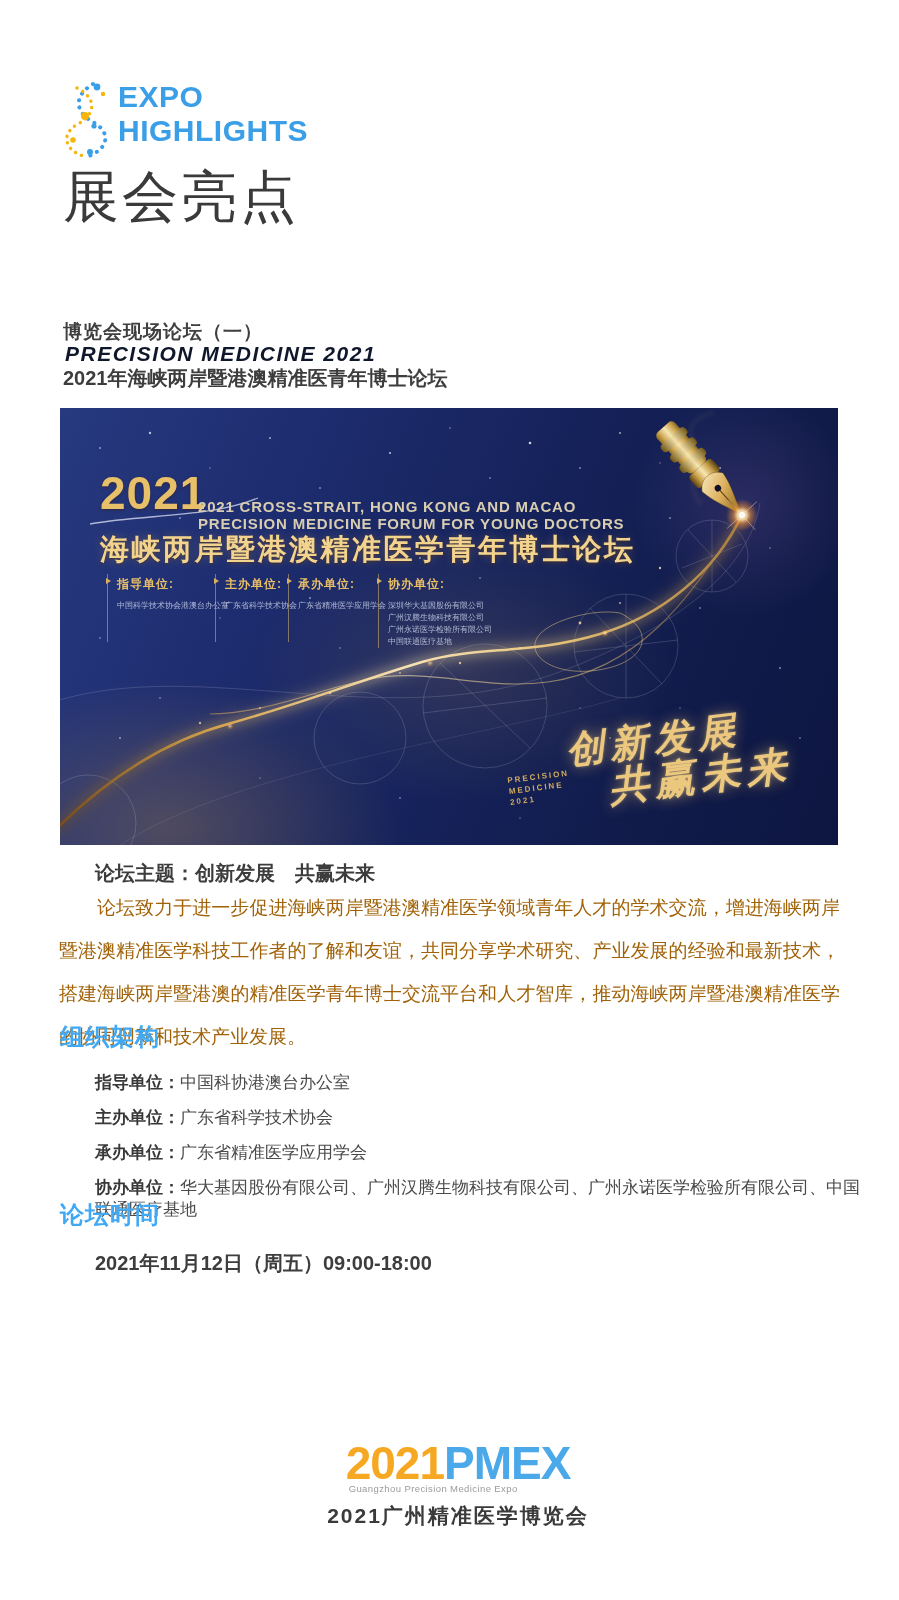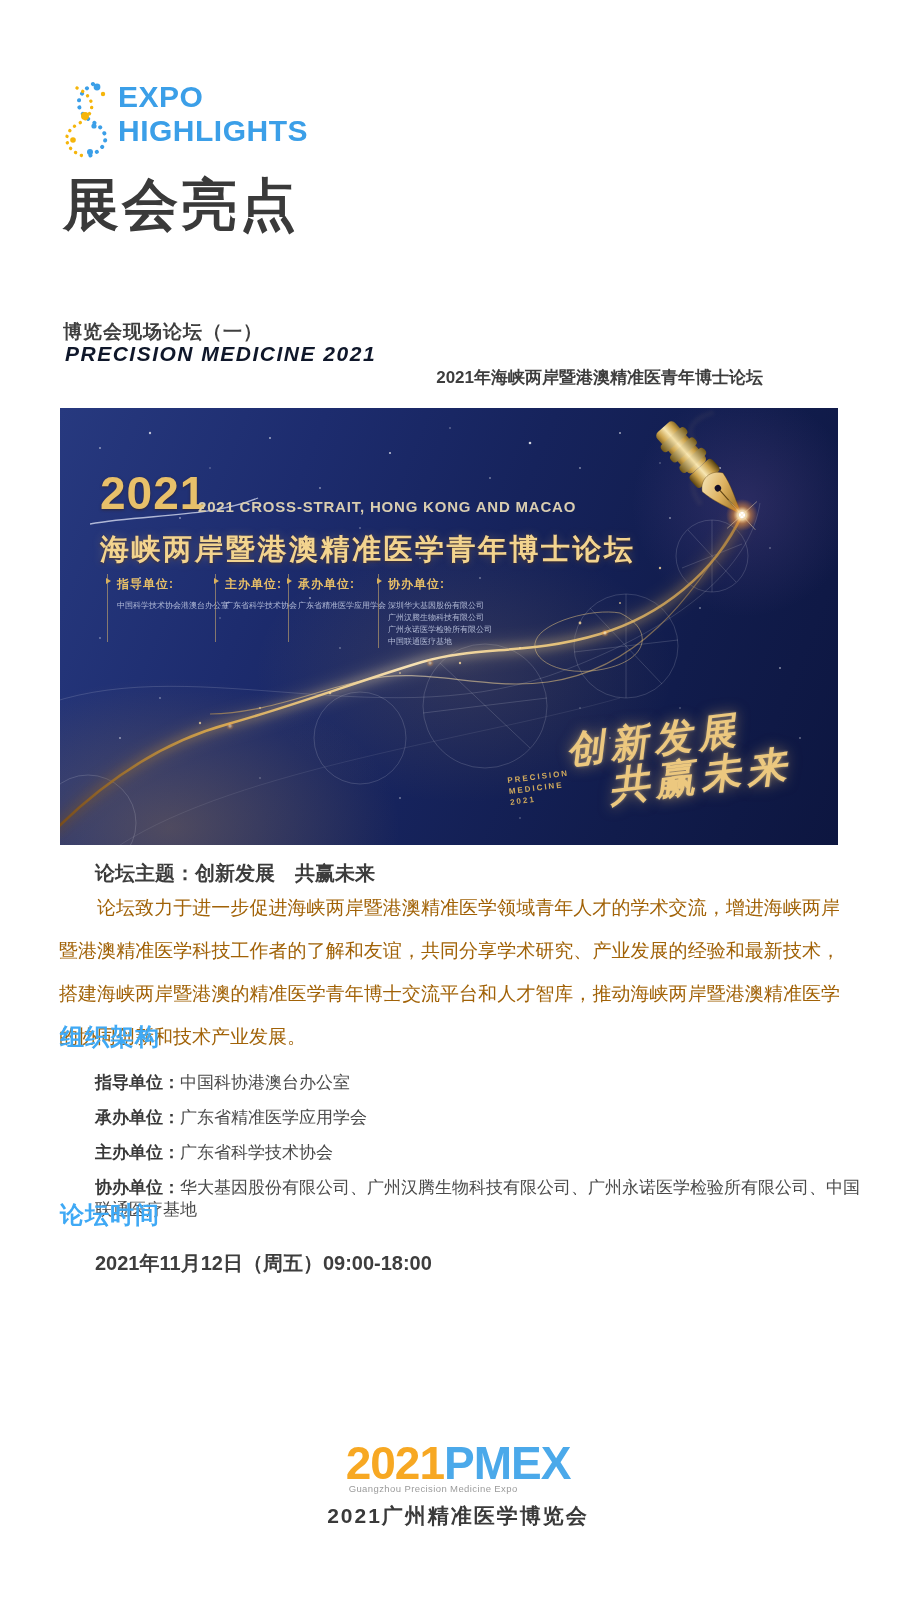--- a/index.html
+++ b/index.html
@@ -4,27 +4,27 @@
 <style>
   html,body{margin:0;padding:0;background:#ffffff;}
   body{font-family:"Liberation Sans","DejaVu Sans",sans-serif;}
   .page{position:relative;width:899px;height:1548px;background:#ffffff;overflow:hidden;margin:0 auto;}
 
   
   .header{position:absolute;left:63px;top:78px;}
   .logo-row{display:flex;align-items:flex-start;}
   .logo-icon{width:46px;height:80px;flex:0 0 auto;}
   .logo-text{margin-left:9px;margin-top:2px;font-size:30px;line-height:34px;font-weight:800;color:#3b9fe8;letter-spacing:.5px;}
-  .page-title{margin-top:16px;font-size:56px;font-weight:700;color:#3a3a3a;letter-spacing:3px;line-height:62px;}
+  .page-title{margin-top:8px;font-size:56px;font-weight:400;color:#3a3a3a;letter-spacing:3px;line-height:62px;}
 
   
   .section-head{position:absolute;left:63px;top:314px;width:700px;}
   .section-title{position:relative;z-index:2;margin:0;font-size:19px;font-weight:800;color:#3f3f3f;line-height:36px;letter-spacing:1px;}
   .section-watermark{position:absolute;left:2px;top:28px;z-index:1;font-size:21px;font-weight:800;font-style:italic;color:#0f172a;letter-spacing:1.5px;white-space:nowrap;}
-  .section-subtitle{position:relative;z-index:2;margin-top:16px;font-size:17px;font-weight:700;color:#3d3d3d;line-height:24px;text-align:right;}
+  .section-subtitle{position:relative;z-index:2;margin-top:16px;font-size:20px;font-weight:700;color:#3d3d3d;line-height:24px;}
 
   
   .banner{position:absolute;left:60px;top:408px;width:778px;height:437px;overflow:hidden;
     background:
       radial-gradient(ellipse 340px 220px at 14% 96%, rgba(196,146,64,.30), rgba(196,146,64,0) 68%),
       radial-gradient(ellipse 300px 190px at 52% 60%, rgba(214,168,88,.14), rgba(214,168,88,0) 70%),
       radial-gradient(circle 150px at 88% 22%, rgba(120,90,160,.25), rgba(120,90,160,0) 75%),
       linear-gradient(112deg,#27397f 0%,#1d2c6e 28%,#16235c 52%,#111c4c 76%,#0d1640 100%);}
   .banner-art{position:absolute;left:0;top:0;width:778px;height:437px;}
   .banner-year{position:absolute;left:40px;top:62px;font-size:46px;font-weight:800;letter-spacing:1px;color:#e8c06a;line-height:1;text-shadow:0 1px 3px rgba(60,30,0,.5);}
@@ -235,20 +235,21 @@
 
     <div class="banner-year">
       <span>2021</span>
       <svg class="year-swoosh" viewBox="0 0 172 40">
         <path d="M0,34 C55,24 120,28 168,8" fill="none" stroke="#c9cfe6" stroke-width="1.3" opacity=".85"></path>
       </svg>
     </div>
 
     <div class="banner-en">
       <div>2021 CROSS-STRAIT, HONG KONG AND MACAO</div>
+      <div>PRECISION MEDICINE FORUM FOR YOUNG DOCTORS</div>
     </div>
 
     <div class="banner-cn">海峡两岸暨港澳精准医学青年博士论坛</div>
 
     <div class="banner-orgs">
       <div class="oc oc1">
         <div class="oc-label">指导单位:</div>
         <div class="oc-name">中国科学技术协会港澳台办公室</div>
       </div>
       <div class="oc oc2">
@@ -282,24 +283,24 @@
   <div class="theme">论坛主题：创新发展　共赢未来</div>
   <div class="paragraph">论坛致力于进一步促进海峡两岸暨港澳精准医学领域青年人才的学术交流，增进海峡两岸暨港澳精准医学科技工作者的了解和友谊，共同分享学术研究、产业发展的经验和最新技术，搭建海峡两岸暨港澳的精准医学青年博士交流平台和人才智库，推动海峡两岸暨港澳精准医学的协同创新和技术产业发展。</div>
 
   <div class="org">
     <div class="blue-heading">组织架构</div>
     <div class="org-list">
       <div class="org-item">
         <b>指导单位：</b><span>中国科协港澳台办公室</span>
       </div>
       <div class="org-item">
+        <b>主办单位：</b><span>广东省科学技术协会</span>
+      </div>
+      <div class="org-item">
         <b>承办单位：</b><span>广东省精准医学应用学会</span>
-      </div>
-      <div class="org-item">
-        <b>主办单位：</b><span>广东省科学技术协会</span>
       </div>
       <div class="org-item">
         <b>协办单位：</b><span>华大基因股份有限公司、广州汉腾生物科技有限公司、广州永诺医学检验所有限公司、中国联通医疗基地</span>
       </div>
     </div>
   </div>
 
   <div class="schedule">
     <div class="blue-heading">论坛时间</div>
     <div class="time-text">2021年11月12日（周五）09:00-18:00</div>

